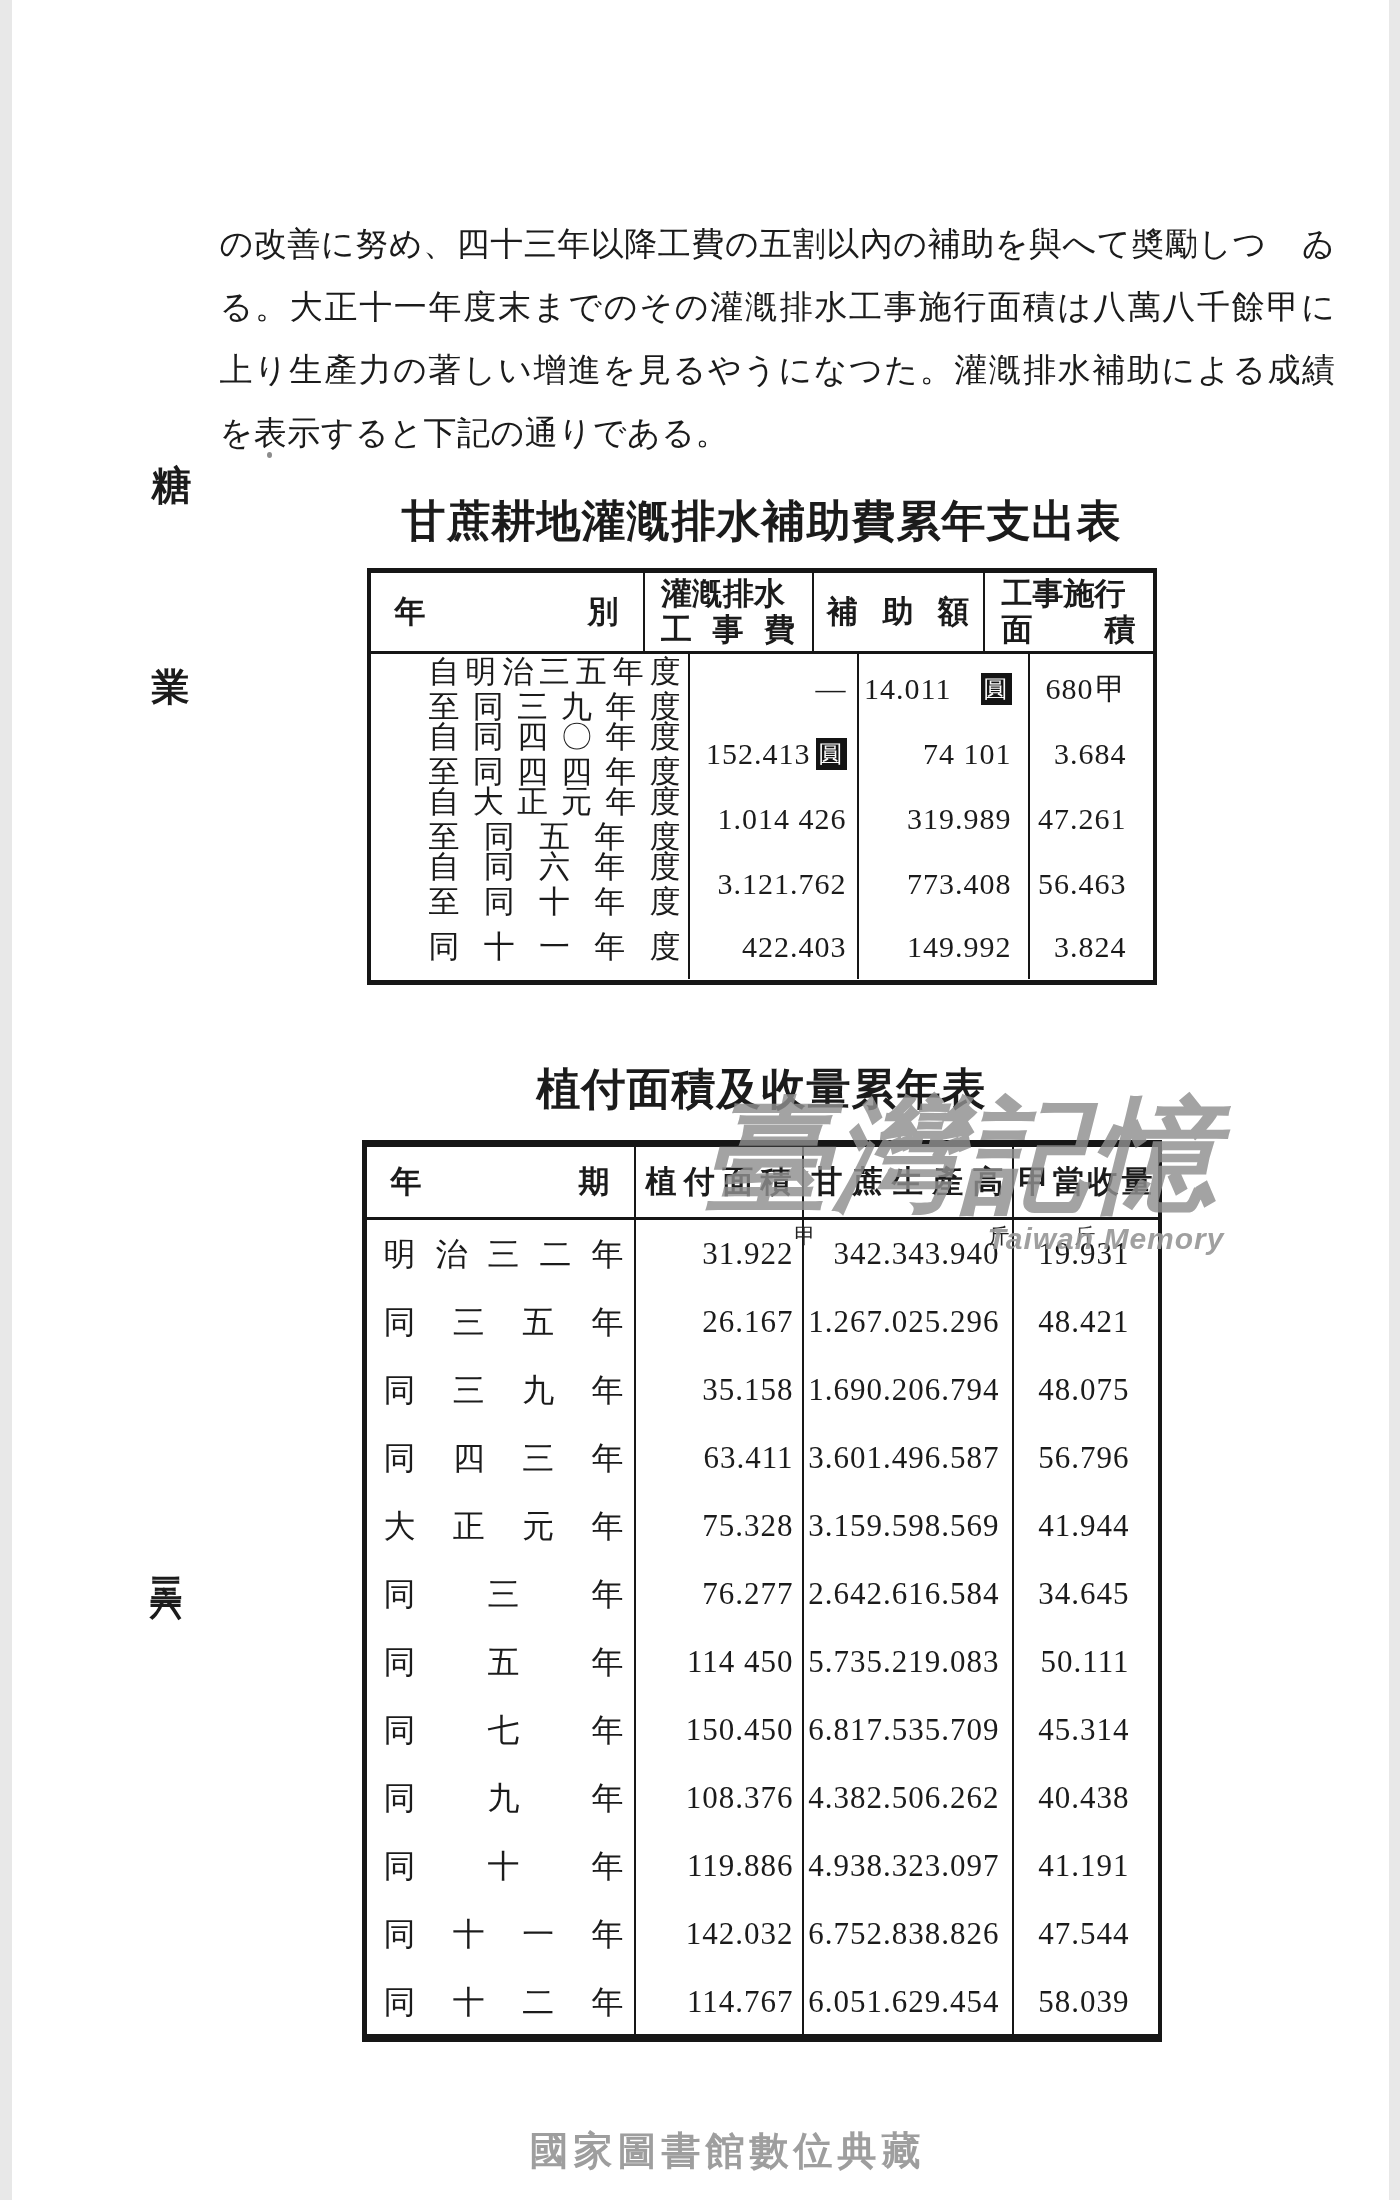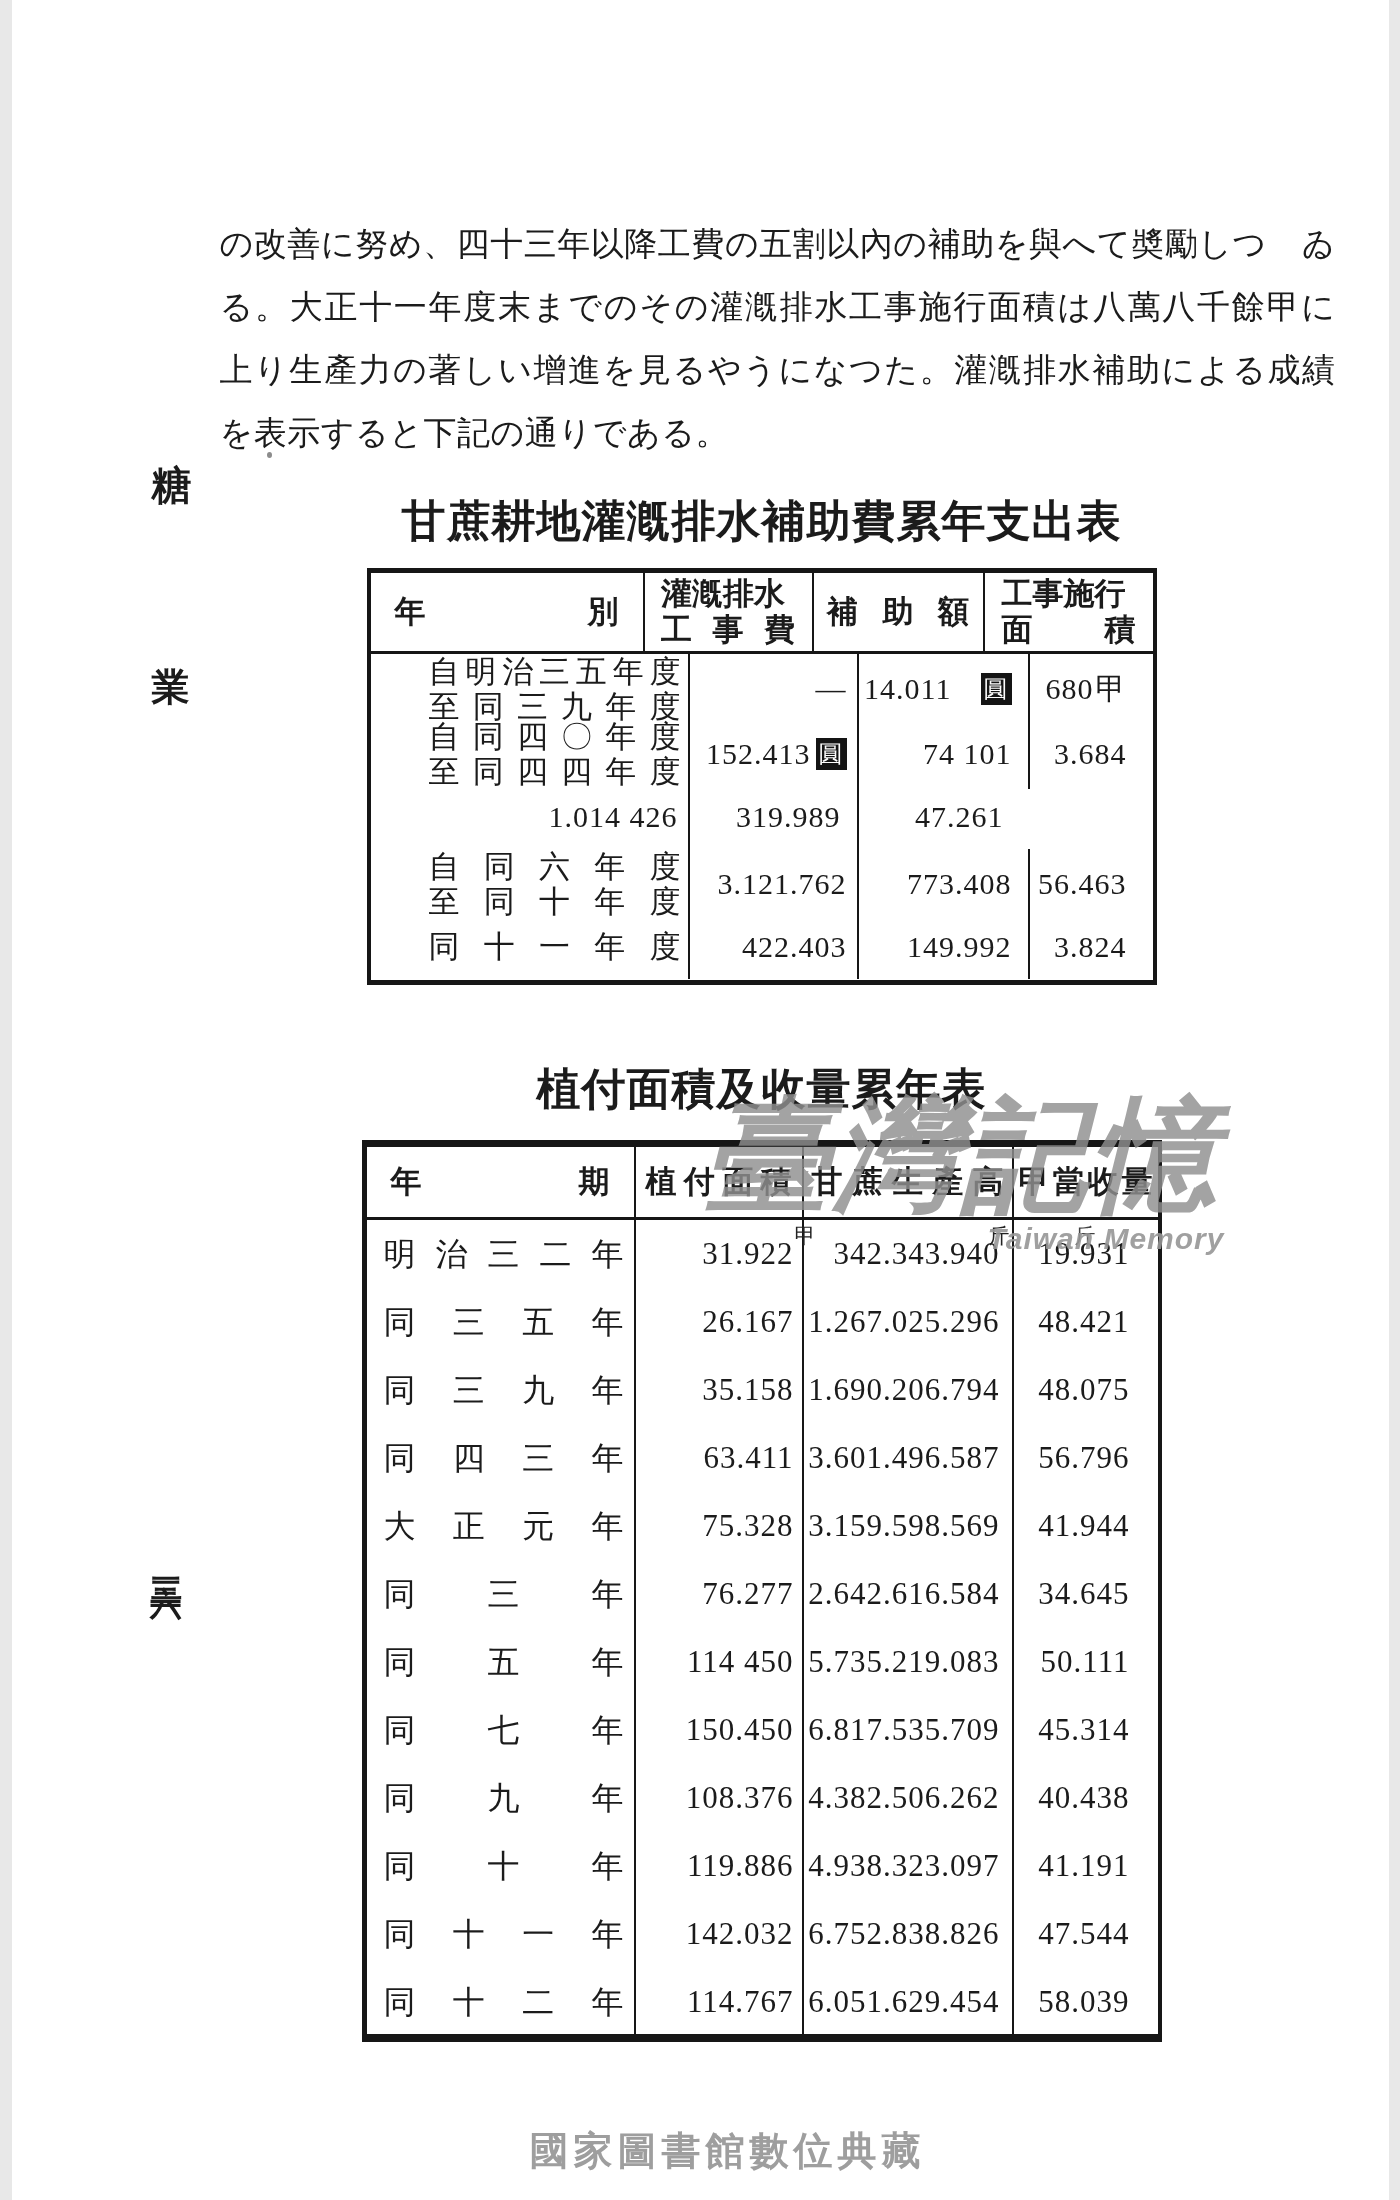--- a/index.html
+++ b/index.html
@@ -158,20 +158,26 @@
             <span>74 101</span>
 
           </div>
           <div class="cell num area last">
             <span>3.684</span>
 
           </div>
         </div>
 
         <div class="t1-row">
+          <div class="cell year-cell">
+            <div class="year-lines">
+              <div class="spread">自大正元年度</div>
+              <div class="spread">至同五年度</div>
+            </div>
+          </div>
           <div class="cell num cost">
             <span>1.014 426</span>
 
           </div>
           <div class="cell num subsidy">
             <span>319.989</span>
 
           </div>
           <div class="cell num area last">
             <span>47.261</span>

